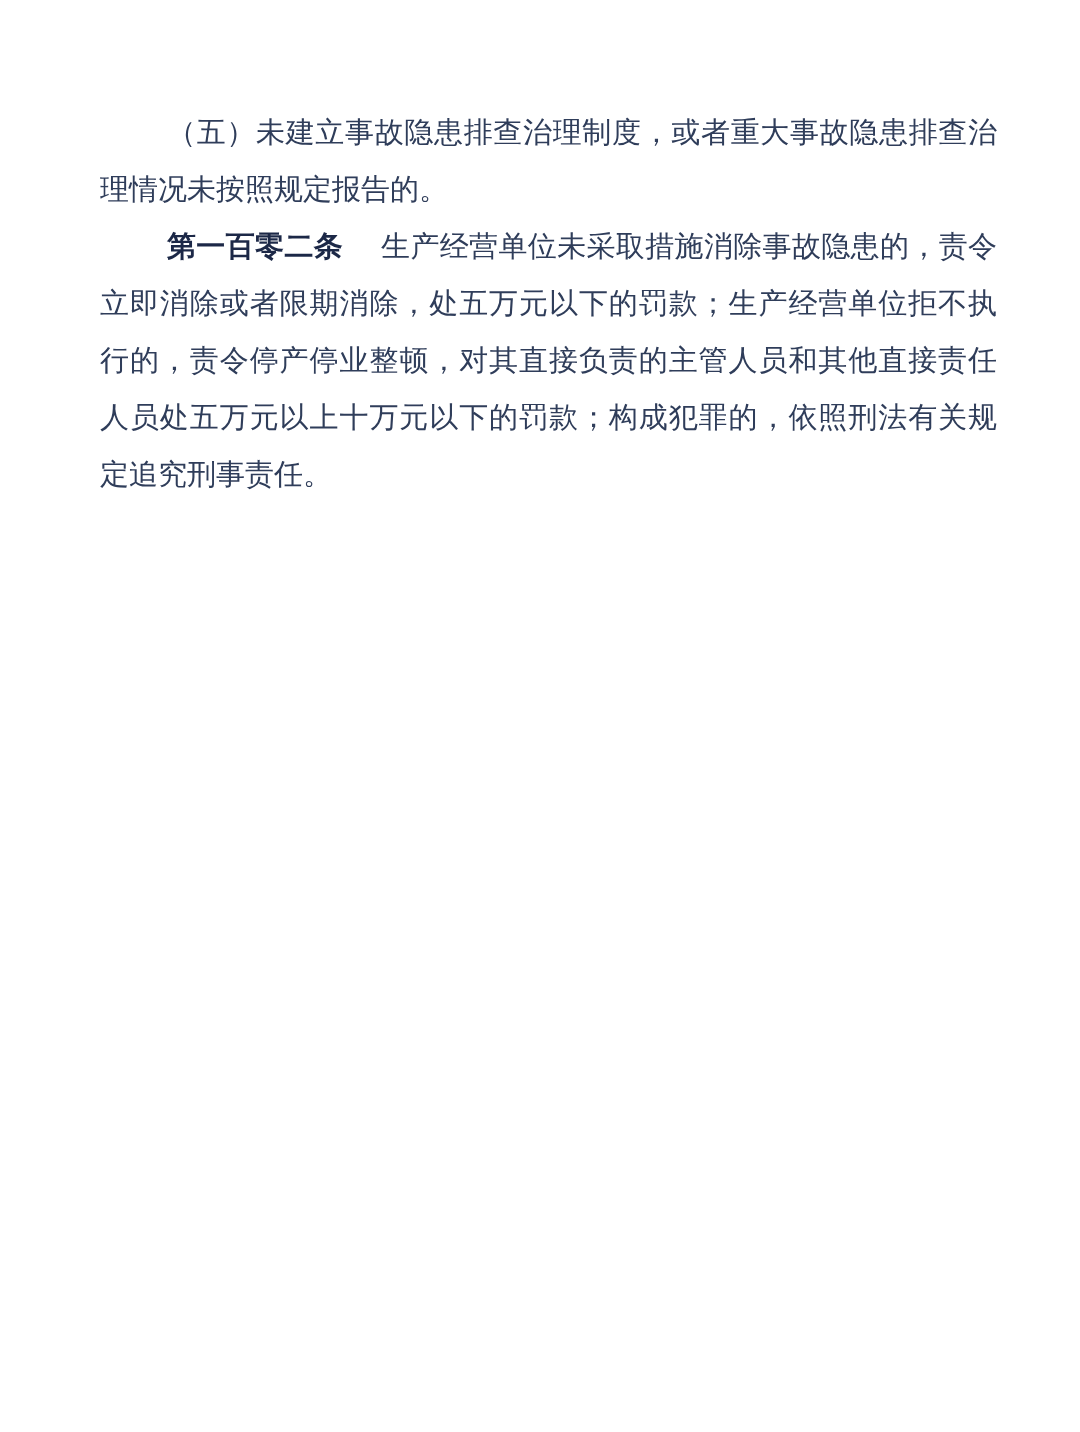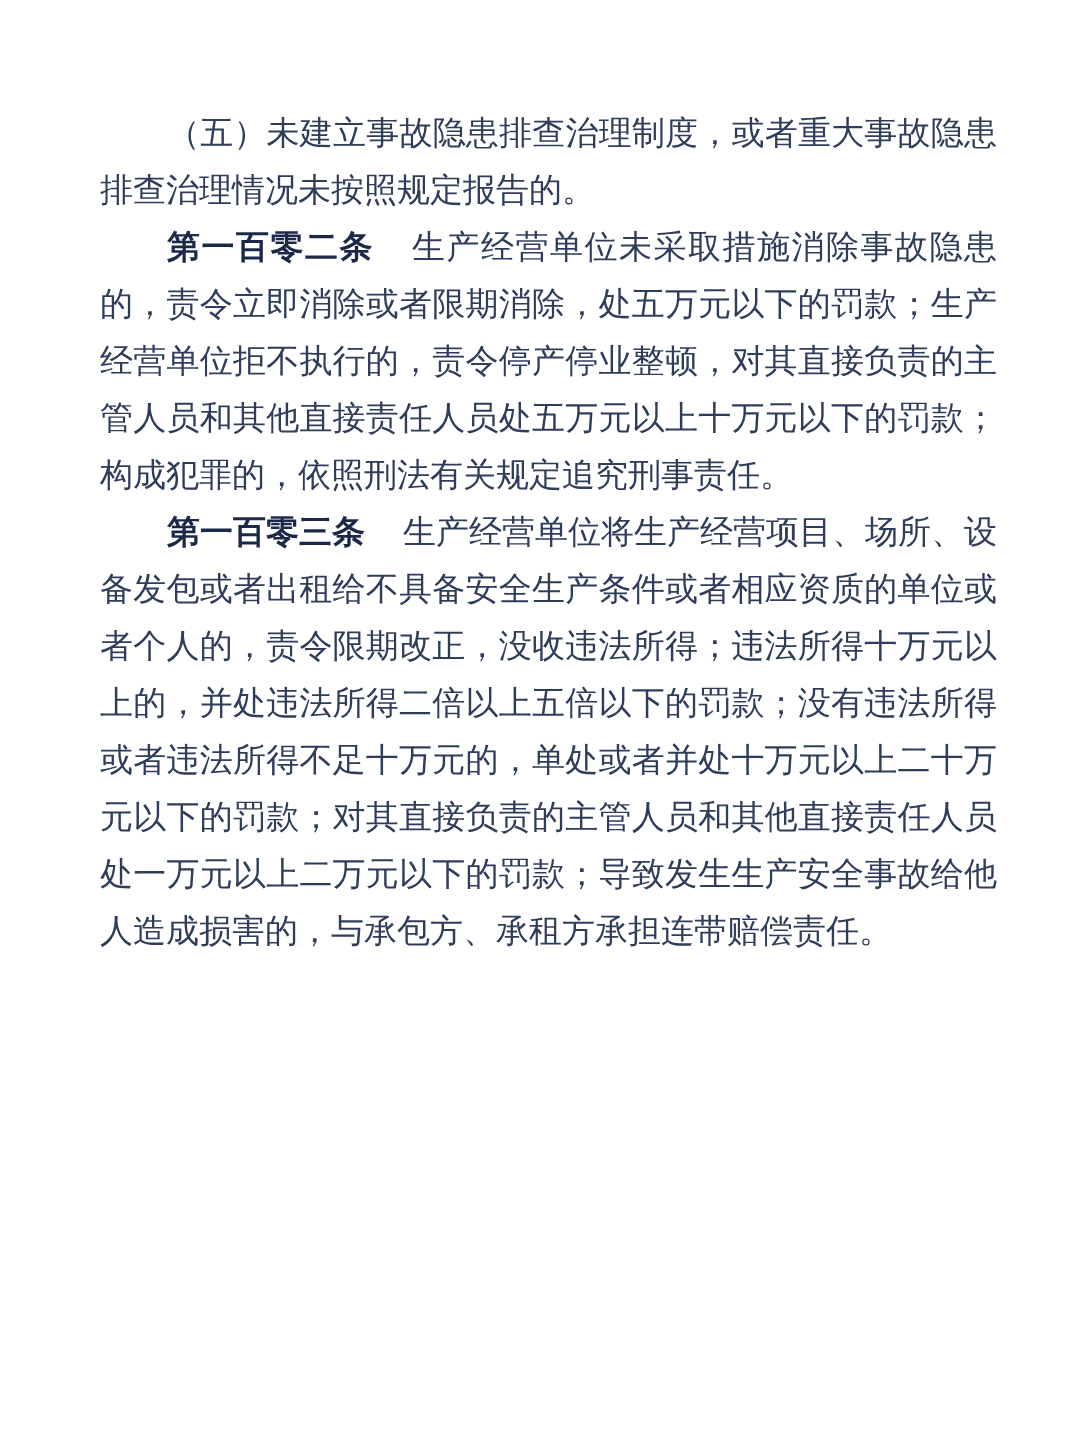--- a/index.html
+++ b/index.html
@@ -15,21 +15,21 @@
   .page {
     box-sizing: border-box;
     width: 1080px;
     height: 1432px;
     padding: 104px 83px 0 100px;
     background: #ffffff;
   }
   .para {
     margin: 0;
     font-family: "DejaVu Serif", "Liberation Serif", serif;
-    font-size: 33px;
+    font-size: 29px;
     line-height: 57px;
     color: #2f3d5a;
     text-align: justify;
     text-justify: inter-ideograph;
     text-indent: 67px;
     word-break: break-all;
   }
   .article-lead {
     font-family: "DejaVu Sans", "Liberation Sans", sans-serif;
     font-weight: 700;
@@ -40,16 +40,15 @@
 </style>
 </head>
 <body>
 
 <div class="page">
 
   <p class="para"><span>（五）未建立事故隐患排查治理制度，或者重大事故隐患排查治理情况未按照规定报告的。</span></p>
 
   <p class="para"><b class="article-lead">第一百零二条</b><span>生产经营单位未采取措施消除事故隐患的，责令立即消除或者限期消除，处五万元以下的罚款；生产经营单位拒不执行的，责令停产停业整顿，对其直接负责的主管人员和其他直接责任人员处五万元以上十万元以下的罚款；构成犯罪的，依照刑法有关规定追究刑事责任。</span></p>
 
-  <p class="para"><b class="article-lead">第一百零三条</b><span>生产经营单位将生产经营项目、场所、设备发包或者出租给不具备安全生产条件或者相应资质的单位或者个人的，责令限期改正，没收违法所得；违法所得十万元以上的，并处违法所得二倍以上五倍以下的罚款；没有违法所得或者违法所得不足十万元的，单处或者并处十万元以上二十万元以下的罚款；对其直接负责的主管人员和其他直接责任人员处一万元以上二万元以下的罚款；导致发生生产安全事故给他人造成损害的，与承包方、承租方承担连带赔偿责任。</span></p>
 
 
 </div>
 
 </body></html>

